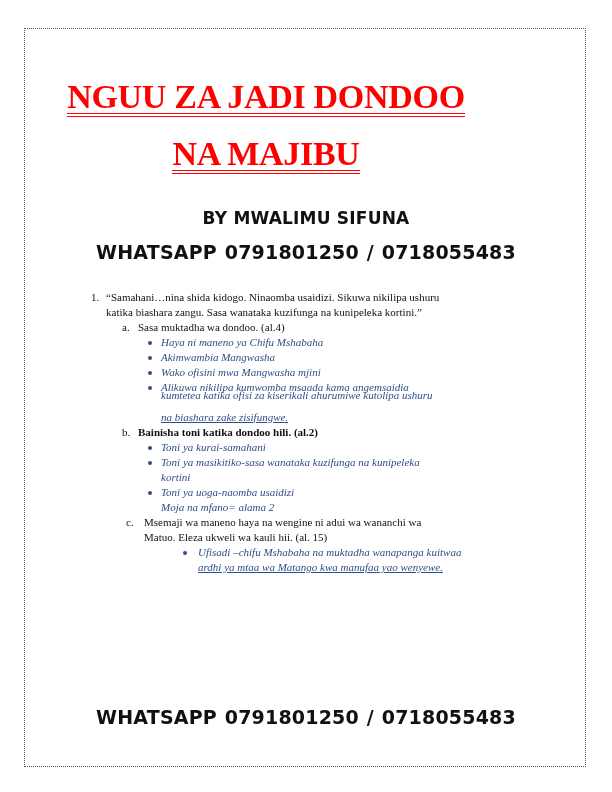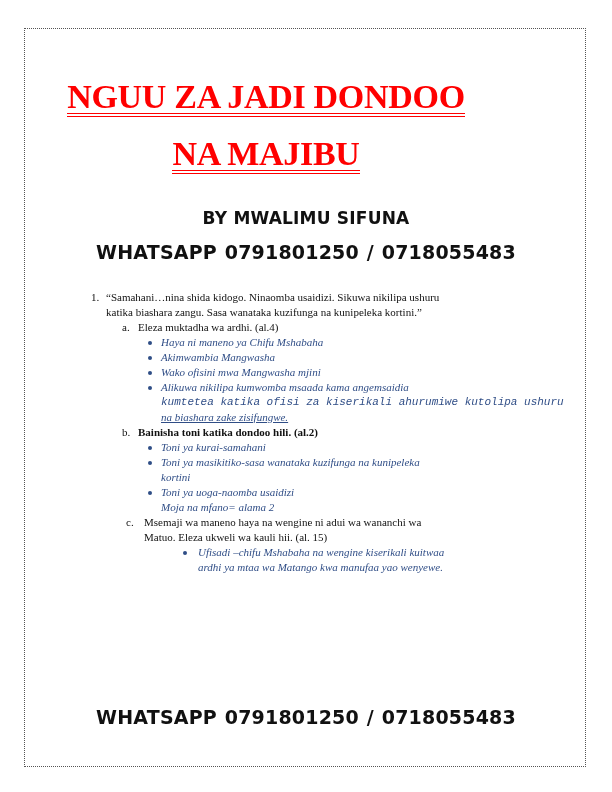--- a/index.html
+++ b/index.html
@@ -53,47 +53,47 @@
 <div class="heading by">BY MWALIMU SIFUNA</div>
 <div class="heading wa">WHATSAPP 0791801250   / 0718055483</div>
 
 <div class="content">
 
   <span class="row num" style="left:91px; top:0px;">1.</span>
   <span class="row" style="left:106px; top:0px;">“Samahani…nina shida kidogo. Ninaomba usaidizi. Sikuwa nikilipa ushuru</span>
   <span class="row" style="left:106px; top:14.5px;">katika biashara zangu. Sasa wanataka kuzifunga na kunipeleka kortini.”</span>
 
   <span class="row" style="left:122px; top:30px;">a.</span>
-  <span class="row" style="left:138px; top:30px;">Eleza muktadha wa ardhi. (al.4)</span>
+  <span class="row" style="left:138px; top:30px;">Sasa muktadha wa dondoo. (al.4)</span>
 
   <span class="dot" style="left:148px; top:51px;"></span>
   <span class="row blue" style="left:161px; top:45px;">Haya ni maneno ya Chifu Mshabaha</span>
   <span class="dot" style="left:148px; top:66px;"></span>
   <span class="row blue" style="left:161px; top:60px;">Akimwambia Mangwasha</span>
   <span class="dot" style="left:148px; top:81px;"></span>
   <span class="row blue" style="left:161px; top:75px;">Wako ofisini mwa Mangwasha mjini</span>
   <span class="dot" style="left:148px; top:96px;"></span>
   <span class="row blue" style="left:161px; top:90px;">Alikuwa nikilipa kumwomba msaada kama angemsaidia</span>
-  <span class="row blue" style="left:161px; top:105px;font-family:Liberation Mono, monospace;">kumtetea katika ofisi za kiserikali ahurumiwe kutolipa ushuru</span>
+  <span class="row blue" style="left:161px; top:98px;">kumtetea katika ofisi za kiserikali ahurumiwe kutolipa ushuru</span>
   <span class="row blue" style="left:161px; top:120px;text-decoration:underline;">na biashara zake zisifungwe.</span>
 
   <span class="row" style="left:122px; top:135px;">b.</span>
   <span class="row" style="left:138px; top:135px;font-weight:bold;">Bainisha toni katika dondoo hili. (al.2)</span>
 
   <span class="dot" style="left:148px; top:156px;"></span>
   <span class="row blue" style="left:161px; top:150px;">Toni ya kurai-samahani</span>
   <span class="dot" style="left:148px; top:171px;"></span>
   <span class="row blue" style="left:161px; top:165px;text-align:right;">Toni ya masikitiko-sasa wanataka kuzifunga na kunipeleka</span>
   <span class="row blue" style="left:161px; top:180px;">kortini</span>
   <span class="dot" style="left:148px; top:201px;"></span>
   <span class="row blue" style="left:161px; top:195px;">Toni ya uoga-naomba usaidizi</span>
   <span class="row blue" style="left:161px; top:210px;">Moja na mfano= alama 2</span>
 
   <span class="row" style="left:126px; top:225px;">c.</span>
   <span class="row" style="left:144px; top:225px;">Msemaji wa maneno haya na wengine ni adui wa wananchi wa</span>
   <span class="row" style="left:144px; top:240px;">Matuo. Eleza ukweli wa kauli hii. (al. 15)</span>
 
   <span class="dot" style="left:183px; top:261px;"></span>
-  <span class="row blue" style="left:198px; top:255px;">Ufisadi –chifu Mshabaha na wengine kiserikali kuitwaa</span>
-  <span class="row blue" style="left:198px; top:270px;">ardhi ya mtaa wa Matango kwa manufaa yao wenyewe.</span>
+  <span class="row blue" style="left:198px; top:255px;">Ufisadi –chifu Mshabaha na muktadha wanapanga kuitwaa</span>
+  <span class="row blue" style="left:198px; top:270px;text-decoration:underline;">ardhi ya mtaa wa Matango kwa manufaa yao wenyewe.</span>
 </div>
 
 <div class="heading wa-foot">WHATSAPP 0791801250   / 0718055483</div>
 
 </body></html>

